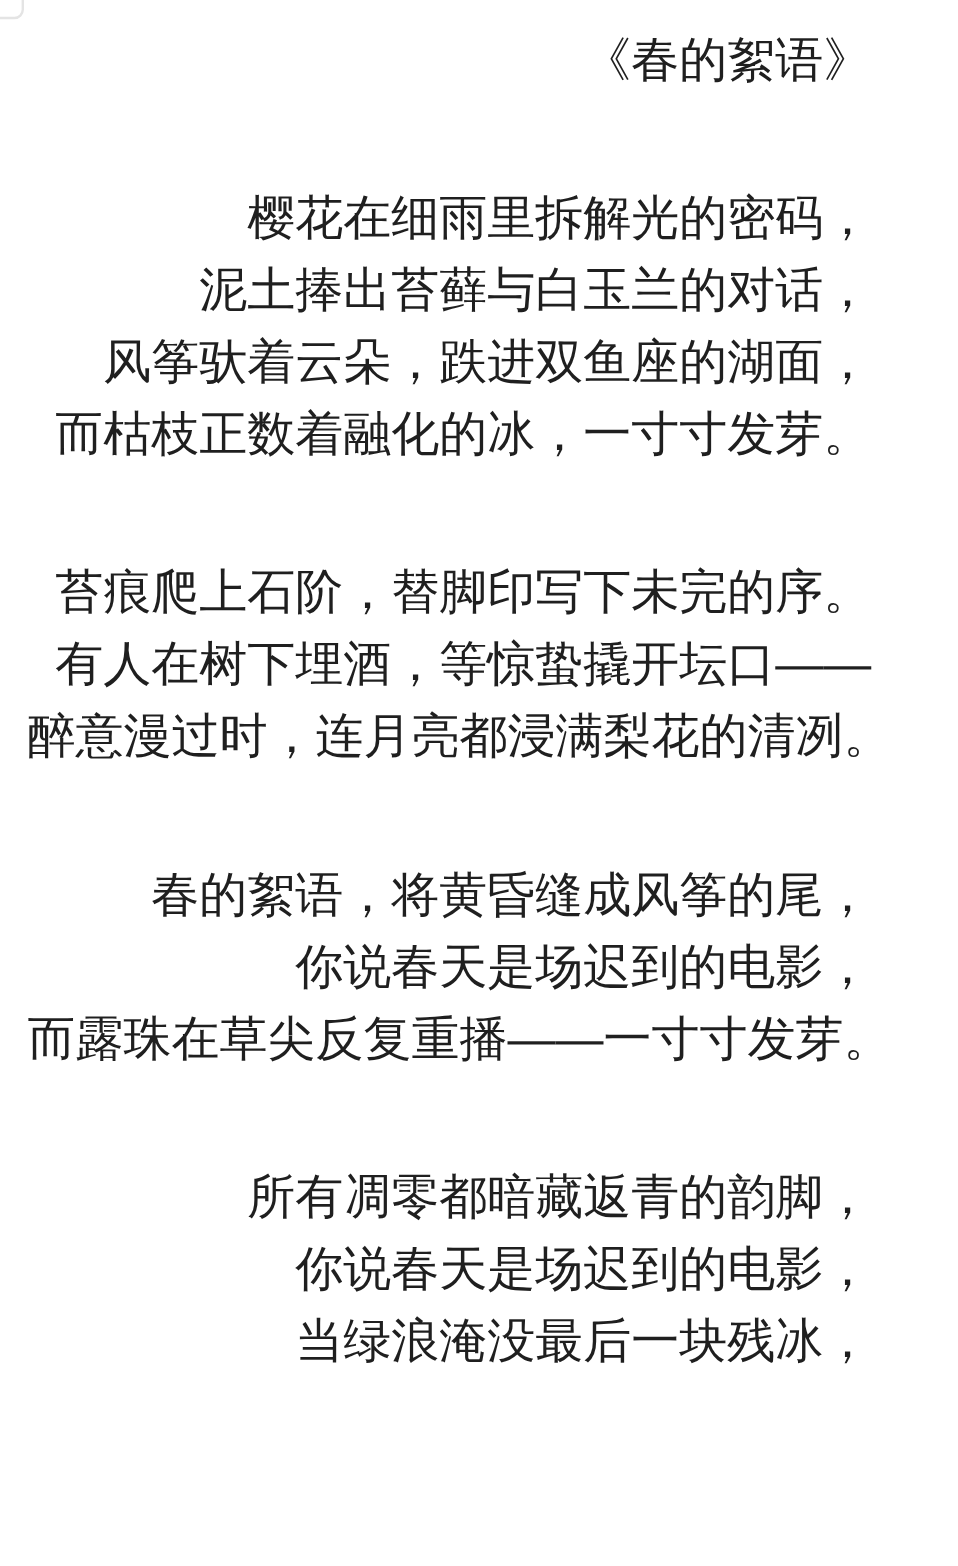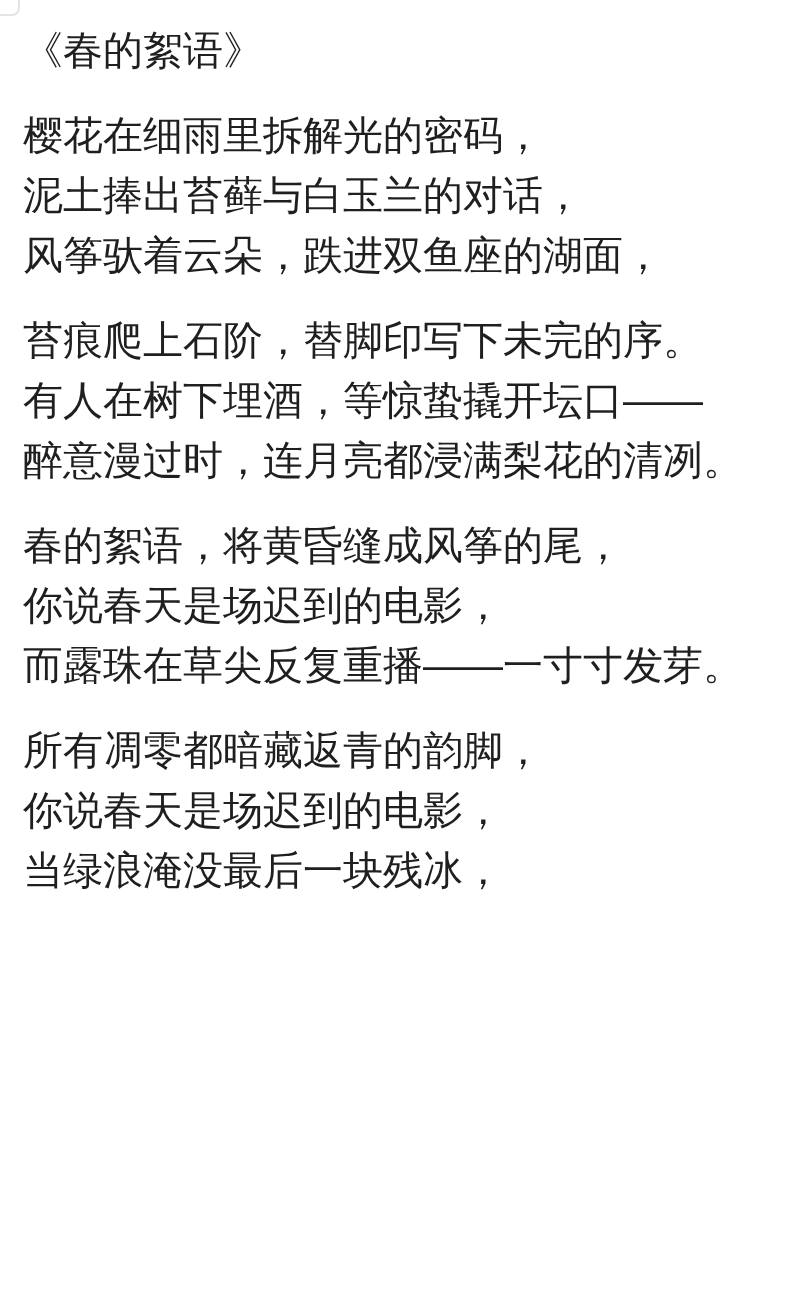--- a/index.html
+++ b/index.html
@@ -12,20 +12,21 @@
     background: #ffffff;
     overflow: hidden;
     position: relative;
     font-family: "Liberation Sans", sans-serif;
   }
   .page {
     position: relative;
     width: 736px;
     height: 1305px;
     background: #ffffff;
+    text-align: right;
   }
   
   .corner-artifact {
     position: absolute;
     left: -30px;
     top: -30px;
     width: 50px;
     height: 46px;
     border: 2px solid #e4e4e4;
     border-radius: 8px;
@@ -42,38 +43,39 @@
   }
   .poem p {
     margin: 0;
     padding: 0;
     white-space: nowrap;
   }
   .poem-title {
     font-weight: 400;
   }
   .stanza {
-    margin-top: 25px; 
+    margin-top: 72px; 
   }
 </style>
 </head>
 <body>
 
 <div class="page">
 
   <div class="corner-artifact"></div>
 
   <div class="poem">
 
     <p class="poem-title">《春的絮语》</p>
 
     <div class="stanza">
       <p>樱花在细雨里拆解光的密码，</p>
       <p>泥土捧出苔藓与白玉兰的对话，</p>
       <p>风筝驮着云朵，跌进双鱼座的湖面，</p>
+      <p>而枯枝正数着融化的冰，一寸寸发芽。</p>
     </div>
 
     <div class="stanza">
       <p>苔痕爬上石阶，替脚印写下未完的序。</p>
       <p>有人在树下埋酒，等惊蛰撬开坛口——</p>
       <p>醉意漫过时，连月亮都浸满梨花的清冽。</p>
     </div>
 
     <div class="stanza">
       <p>春的絮语，将黄昏缝成风筝的尾，</p>

